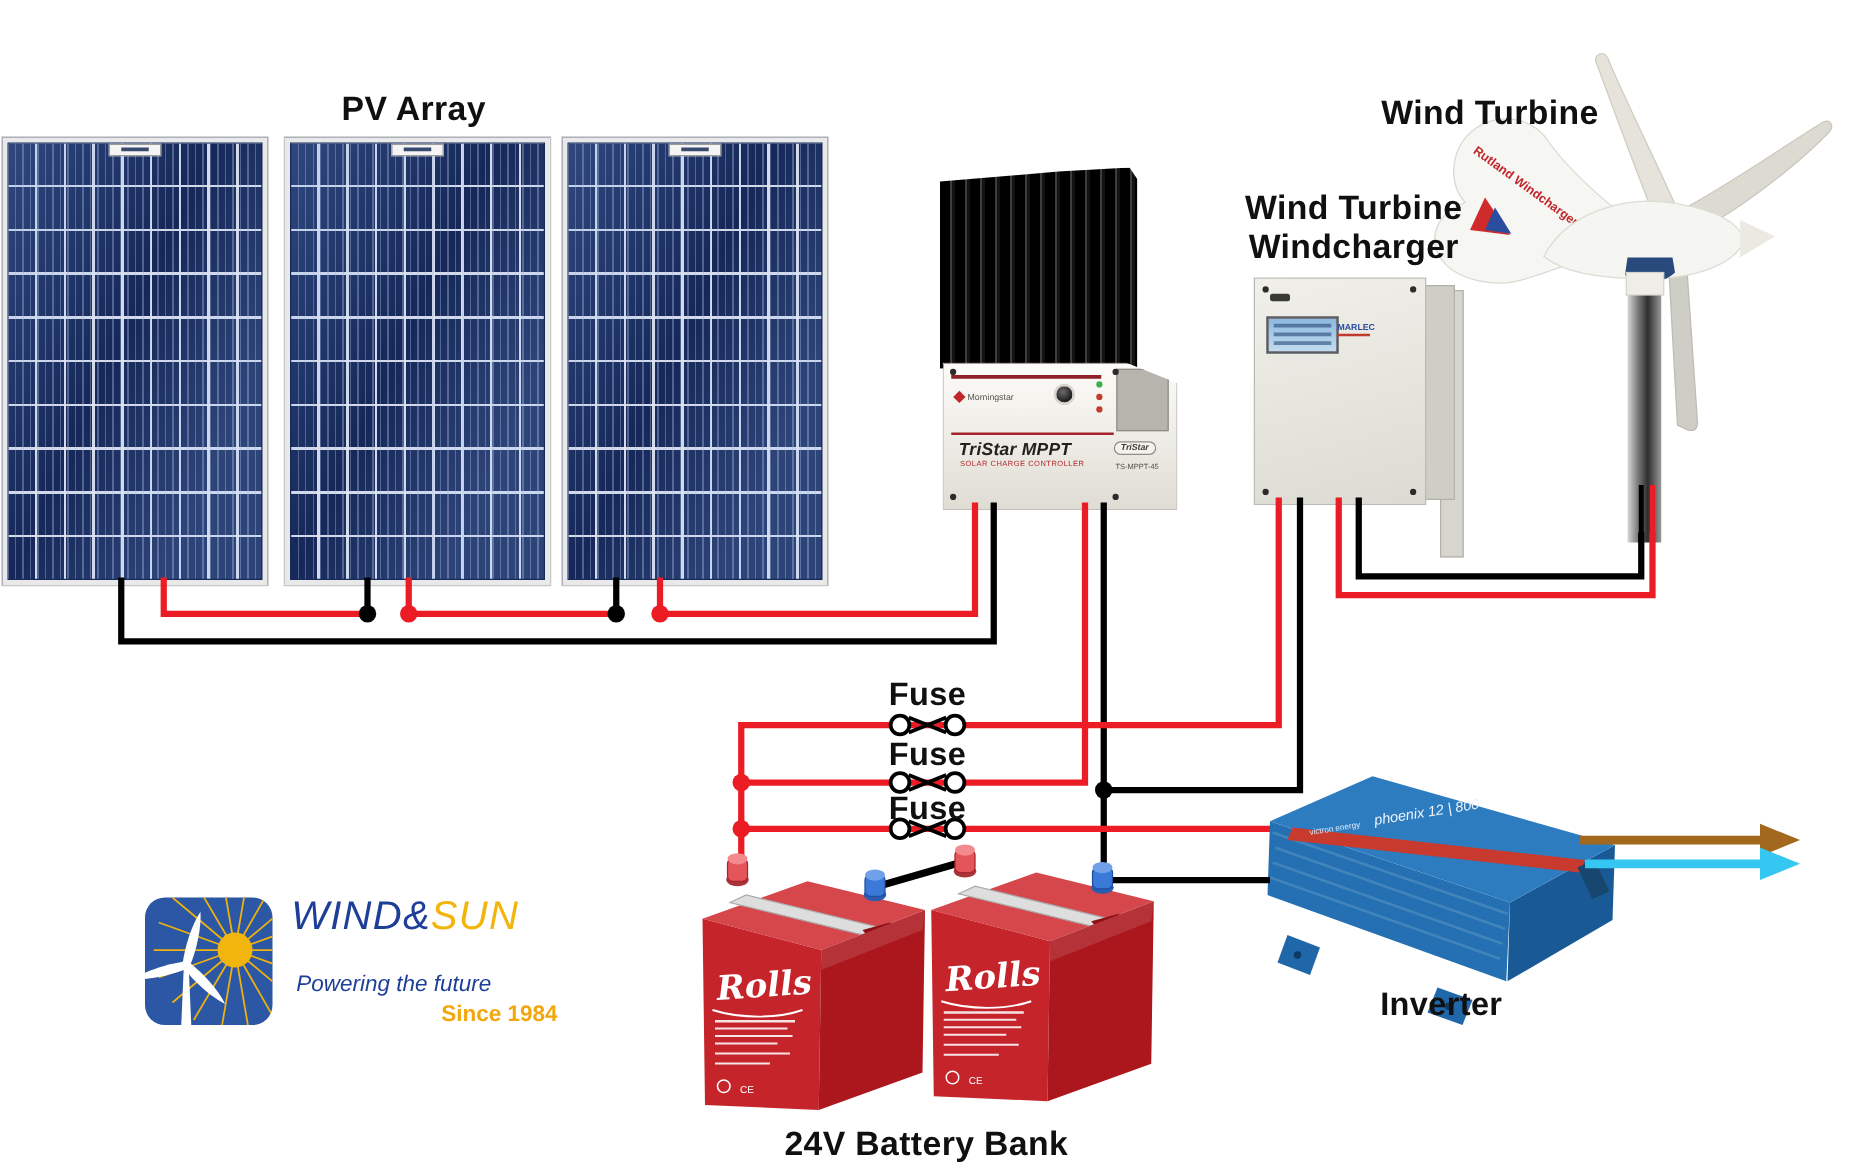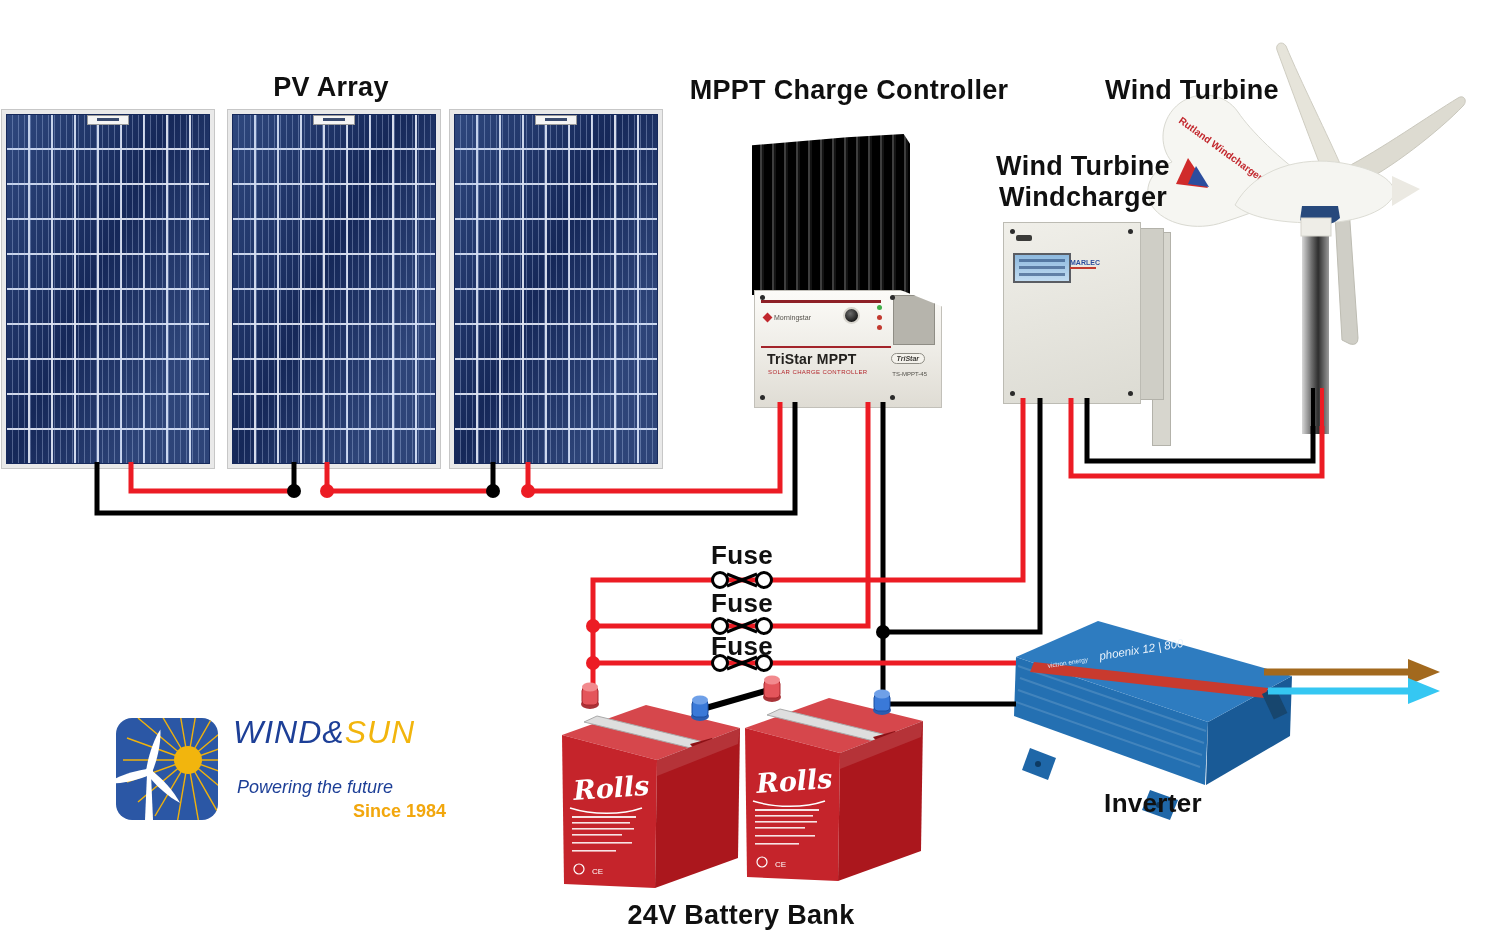--- a/index.html
+++ b/index.html
@@ -35,21 +35,21 @@
   .mppt-stripe{position:absolute;left:6px;top:9px;width:120px;height:3px;background:#8e2027;}
   .mppt-termbox{position:absolute;right:6px;top:4px;width:40px;height:48px;background:#b6b4ac;
      border:1px solid #8f8d85;}
   .mppt-brand{position:absolute;left:9px;top:23px;font-size:7px;color:#55524c;white-space:nowrap;}
   .mppt-brand b{display:inline-block;width:7px;height:7px;background:#c0272d;transform:rotate(45deg);
      vertical-align:-1px;margin-right:3px;}
   .mppt-btn{position:absolute;left:88px;top:16px;width:13px;height:13px;border-radius:50%;
      background:radial-gradient(circle at 40% 35%,#6b6b6b,#1c1c1c 70%);border:2px solid #d8d5ce;}
   .led{position:absolute;width:5px;height:5px;border-radius:50%;}
   .mppt-div{position:absolute;left:6px;top:55px;width:130px;height:2px;background:#a3242a;}
-  .mppt-model{position:absolute;left:12px;top:60px;font-size:14px;font-weight:bold;
+  .mppt-model{position:absolute;left:12px;top:60px;font-size:14px;font-weight:bold;font-style:italic;
      color:#23211e;letter-spacing:.2px;}
   .mppt-sub{position:absolute;left:13px;top:78px;font-size:6px;color:#b3262c;letter-spacing:.4px;}
   .mppt-badge{position:absolute;right:16px;top:62px;font-size:7px;font-style:italic;font-weight:bold;
      color:#3c3a36;border:1px solid #8f8d85;border-radius:8px;padding:1px 5px;background:#f4f2ec;}
   .mppt-code{position:absolute;right:14px;top:80px;font-size:6px;color:#514f49;}
   .screw{position:absolute;width:5px;height:5px;border-radius:50%;background:#2b2b2b;}
 
   
   .wtc-plate{position:absolute;left:1152px;top:232px;width:17px;height:212px;background:#d7d6ce;
      border:1px solid #b3b2aa;z-index:2;}
@@ -316,21 +316,20 @@
         <path d="M-3,0 C-5,-14 -4,-32 0,-44 C4,-32 5,-14 3,0 Z" transform="rotate(255)"></path>
       </g>
       <circle cx="35" cy="58" r="4"></circle>
     </g>
   </svg>
   <div class="logo-word"><span>WIND&amp;</span><span class="sun">SUN</span></div>
   <div class="logo-tag">Powering the future</div>
   <div class="logo-since">Since 1984</div>
 
   <div class="lbl" style="left:331px;top:72px">PV Array</div>
-  <div class="lbl" style="left:849px;top:75px">MPPT Charge Controller</div>
   <div class="lbl" style="left:1192px;top:75px">Wind Turbine</div>
   <div class="lbl two" style="left:1083px;top:151px">
     <span style="display:block">Wind Turbine</span>
     <span style="display:block">Windcharger</span>
   </div>
   <div class="lbl" style="left:742px;top:540px;font-size:26px">Fuse</div>
   <div class="lbl" style="left:742px;top:588px;font-size:26px">Fuse</div>
   <div class="lbl" style="left:742px;top:631px;font-size:26px">Fuse</div>
   <div class="lbl" style="left:1153px;top:788px;font-size:26px">Inverter</div>
   <div class="lbl" style="left:741px;top:900px">24V Battery Bank</div>

